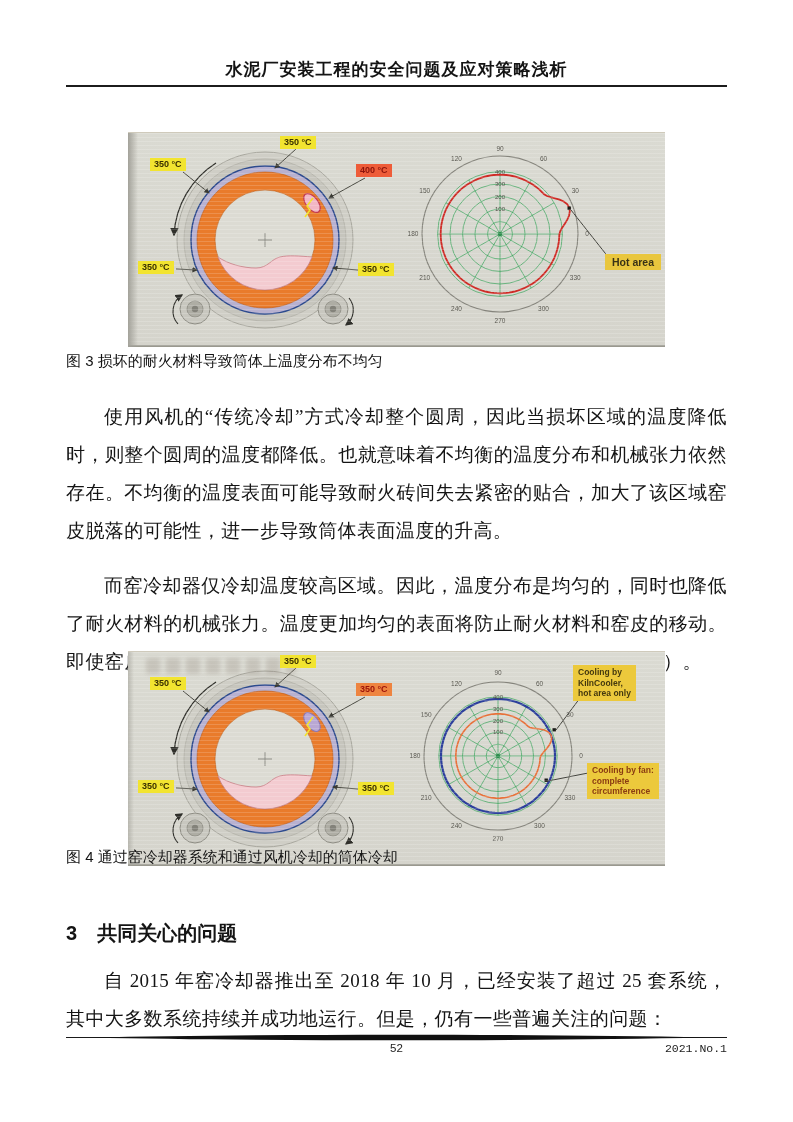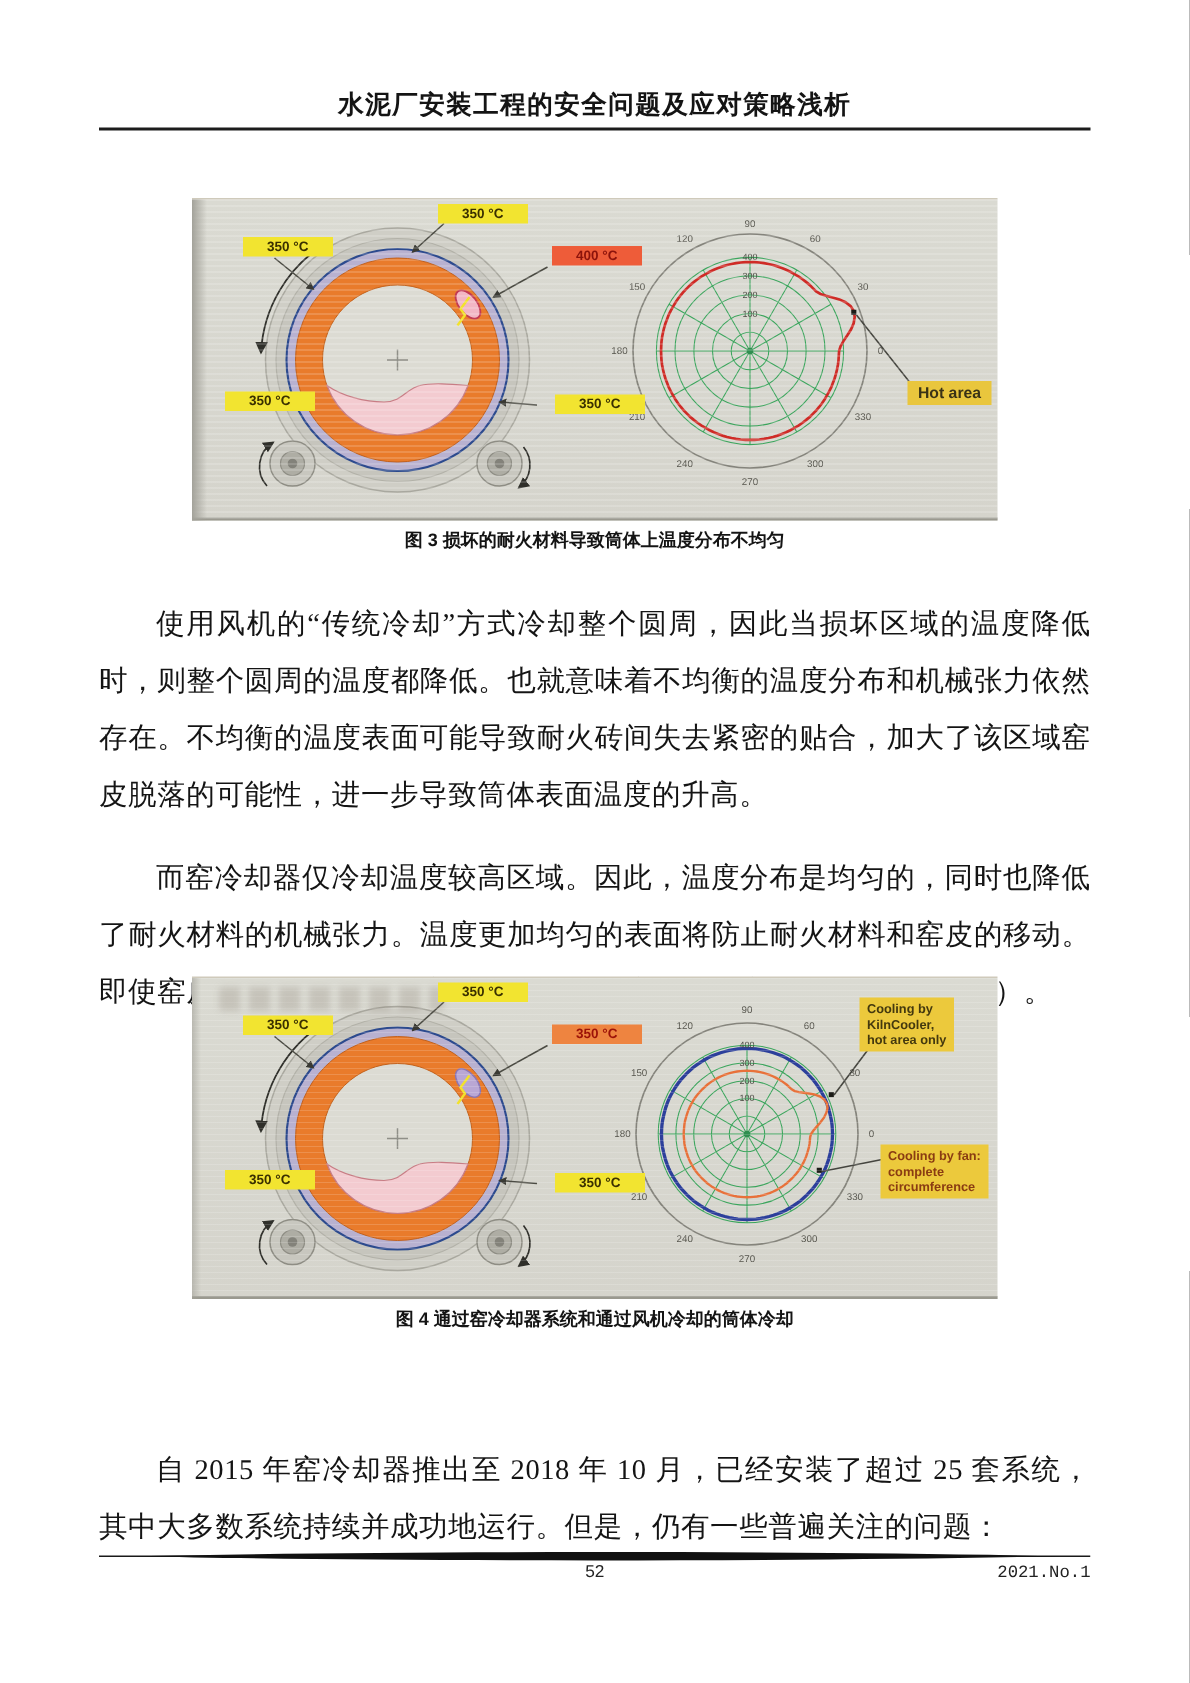--- a/index.html
+++ b/index.html
@@ -18,31 +18,31 @@
   .fig-panel .scanlines{position:absolute;inset:0;
         background:repeating-linear-gradient(180deg,rgba(255,255,255,0.16) 0 1px,rgba(0,0,0,0) 1px 4px);}
   #fig3{top:132px;} #fig4{top:651px;}
   .edge-strip{position:absolute;left:0;top:0;bottom:0;width:10px;
         background:linear-gradient(90deg,#a3a29a,rgba(163,162,154,0));}
   .edge-strip.light{width:6px;opacity:.6;}
   .bleed{position:absolute;left:18px;top:6px;width:150px;height:16px;border-radius:3px;
         background:repeating-linear-gradient(90deg,rgba(140,130,118,.25) 0 14px,rgba(140,130,118,0) 14px 20px);
         filter:blur(2px);}
   .tlabel{position:absolute;font-family:"Liberation Sans","DejaVu Sans",sans-serif;font-size:9px;
-        font-weight:bold;color:#3a3000;background:#f2e430;padding:1px 16px;line-height:11px;white-space:nowrap;margin-left:12px;}
+        font-weight:bold;color:#3a3000;background:#f2e430;padding:1px 4px;line-height:11px;white-space:nowrap;}
   .tlabel.red{background:#ee5c39;color:#8c130b;}
   .tlabel.orange{background:#ee8440;color:#9c1208;}
   .mustard{position:absolute;font-family:"Liberation Sans","DejaVu Sans",sans-serif;
         background:#e9c63d;color:#3a3316;font-size:10.5px;font-weight:bold;padding:2px 7px;white-space:nowrap;}
   .cool{position:absolute;font-family:"Liberation Sans","DejaVu Sans",sans-serif;
         background:#ecc93c;color:#44390e;font-size:8.5px;line-height:10.5px;font-weight:bold;padding:2px 5px;}
   .cool.fan{color:#8a3c12;}
-  .fig-caption{position:absolute;left:66px;width:661px;text-align:center;
-        font-family:"Liberation Sans","DejaVu Sans",sans-serif;font-weight:700;font-size:12px;}
-  #cap3{top:352px;} #cap4{top:871px;}
+  .fig-caption{position:absolute;left:66px;width:661px;text-align:left;
+        font-family:"Liberation Sans","DejaVu Sans",sans-serif;font-weight:400;font-size:15px;}
+  #cap3{top:352px;} #cap4{top:848px;}
   .section-heading{position:absolute;top:903px;left:66px;width:661px;
         font-family:"Liberation Sans","DejaVu Sans",sans-serif;font-weight:700;font-size:20px;}
   .section-heading .num{margin-right:20px;}
   .footer-rule{position:absolute;top:1033px;left:66px;width:661px;height:9px;}
   .footer-pagenum{position:absolute;top:1042px;left:66px;width:661px;text-align:center;
         font-family:"Liberation Sans","DejaVu Sans",sans-serif;font-size:11.5px;color:#222;}
   .footer-issue{position:absolute;top:1042px;right:66px;
         font-family:Liberation Mono, monospace;font-size:11.5px;color:#222;}
   .pl{font-family:"Liberation Sans","DejaVu Sans",sans-serif;font-size:6.5px;fill:#56554d;text-anchor:middle;}
   .pl2{font-family:"Liberation Sans","DejaVu Sans",sans-serif;font-size:6px;fill:#4c4c44;text-anchor:middle;}
@@ -254,20 +254,21 @@
       <div>hot area only</div>
     </div>
     <div class="cool fan" style="left:459px;top:111px">
       <div>Cooling by fan:</div>
       <div>complete</div>
       <div>circumference</div>
     </div>
   </div>
   <div class="fig-caption" id="cap4">图 4 通过窑冷却器系统和通过风机冷却的筒体冷却</div>
 
+  <h2 class="section-heading"><span class="num">3</span><span>共同关心的问题</span></h2>
 
   <p class="body-p" id="p3">自 2015 年窑冷却器推出至 2018 年 10 月，已经安装了超过 25 套系统，其中大多数系统持续并成功地运行。但是，仍有一些普遍关注的问题：</p>
 
   <div class="footer-rule">
     <svg width="661" height="9" viewBox="0 0 661 9">
       <line x1="0" y1="4.5" x2="661" y2="4.5" stroke="#1a1a1a" stroke-width="1"></line>
       <path d="M25,4.5 C190,0.8 470,0.8 640,4.5 C470,8.2 190,8.2 25,4.5 Z" fill="#111"></path>
     </svg>
   </div>
   <div class="footer-pagenum">52</div>

